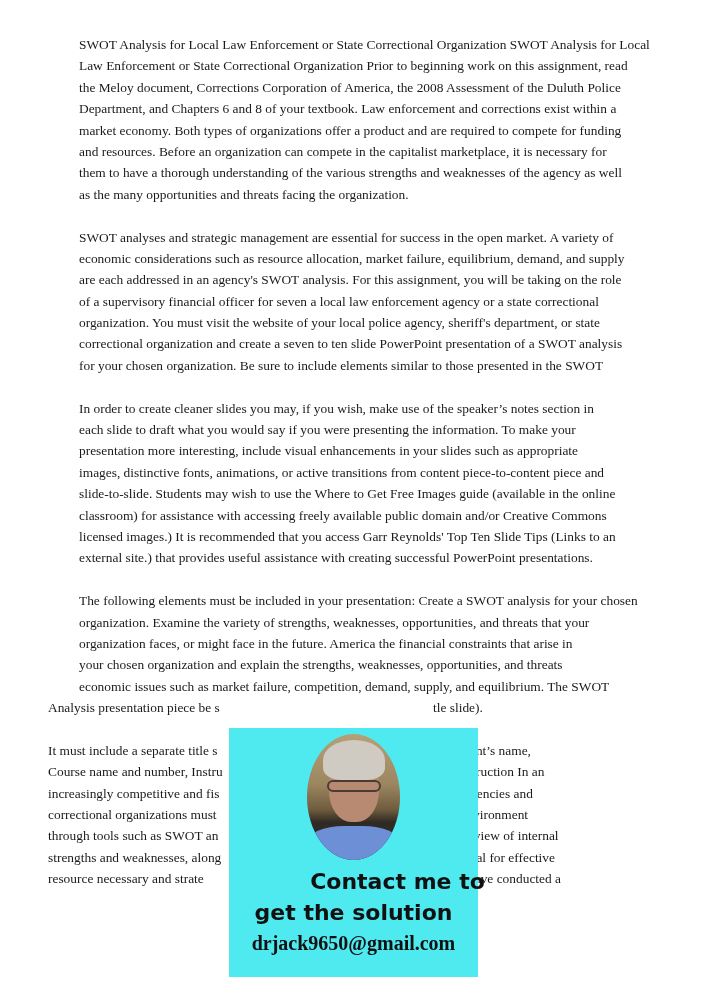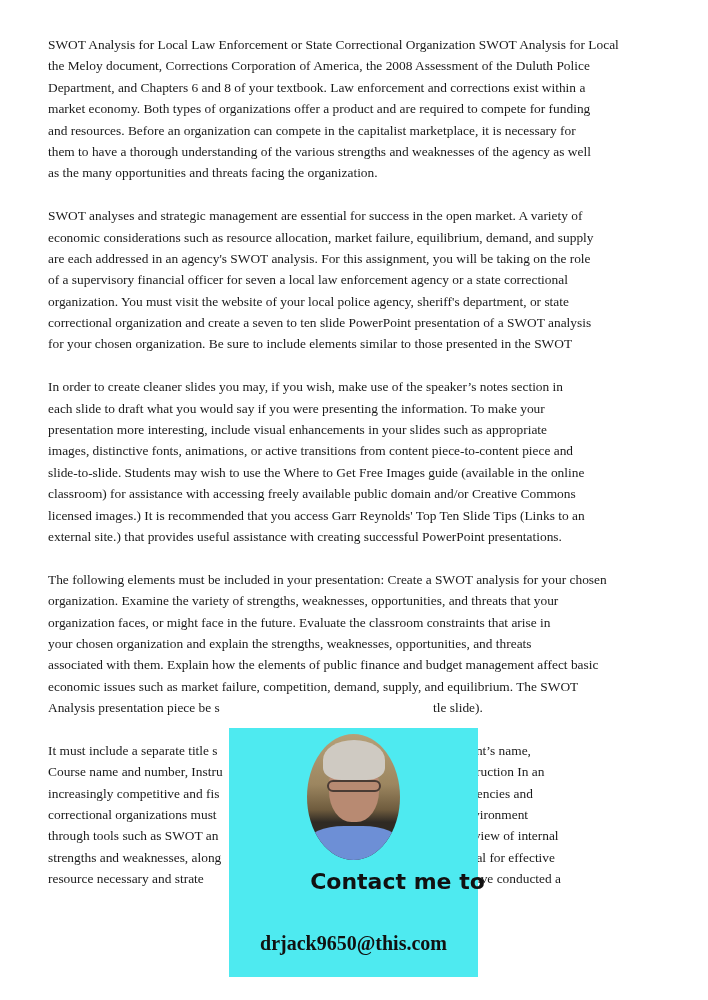--- a/index.html
+++ b/index.html
@@ -2,21 +2,21 @@
 <html><head>
 <meta charset="utf-8">
 <style>
   html, body { margin: 0; padding: 0; background: #ffffff; }
   body { width: 708px; height: 1000px; position: relative; overflow: hidden; }
   .page {
     position: absolute; left: 48px; top: 34px; width: 620px;
     font-family: "Liberation Serif", "DejaVu Serif", serif;
     font-size: 13.4px; line-height: 21.4px; color: #1a1a1a;
   }
-  .line { white-space: nowrap; height: 21.4px; }
+  .line { white-space: nowrap; height: 21.4px; margin-left: 31px; }
   .para { margin-bottom: 21.4px; }
   .split-line { position: relative; height: 21.4px; white-space: nowrap; }
   .split-line .right { position: absolute; top: 0; }
   .overlay {
     position: absolute; left: 229px; top: 728px; width: 249px; height: 249px;
     background: #4eeaf0;
   }
   .portrait {
     position: absolute; left: 78px; top: 6px; width: 93px; height: 126px;
     border-radius: 50%; overflow: hidden;
@@ -38,20 +38,21 @@
     font-family: "Liberation Serif", "DejaVu Serif", serif; font-weight: bold;
     font-size: 20px; color: #111111;
   }
 </style>
 </head>
 <body>
 
 <div class="page">
   <div class="para">
     <div class="line">SWOT Analysis for Local Law Enforcement or State Correctional Organization SWOT Analysis for Local</div>
+    <div class="line">Law Enforcement or State Correctional Organization Prior to beginning work on this assignment, read</div>
     <div class="line">the Meloy document, Corrections Corporation of America, the 2008 Assessment of the Duluth Police</div>
     <div class="line">Department, and Chapters 6 and 8 of your textbook. Law enforcement and corrections exist within a</div>
     <div class="line">market economy. Both types of organizations offer a product and are required to compete for funding</div>
     <div class="line">and resources. Before an organization can compete in the capitalist marketplace, it is necessary for</div>
     <div class="line">them to have a thorough understanding of the various strengths and weaknesses of the agency as well</div>
     <div class="line">as the many opportunities and threats facing the organization.</div>
   </div>
   <div class="para">
     <div class="line">SWOT analyses and strategic management are essential for success in the open market. A variety of</div>
     <div class="line">economic considerations such as resource allocation, market failure, equilibrium, demand, and supply</div>
@@ -67,23 +68,22 @@
     <div class="line">presentation more interesting, include visual enhancements in your slides such as appropriate</div>
     <div class="line">images, distinctive fonts, animations, or active transitions from content piece-to-content piece and</div>
     <div class="line">slide-to-slide. Students may wish to use the Where to Get Free Images guide (available in the online</div>
     <div class="line">classroom) for assistance with accessing freely available public domain and/or Creative Commons</div>
     <div class="line">licensed images.) It is recommended that you access Garr Reynolds' Top Ten Slide Tips (Links to an</div>
     <div class="line">external site.) that provides useful assistance with creating successful PowerPoint presentations.</div>
   </div>
   <div class="para">
     <div class="line">The following elements must be included in your presentation: Create a SWOT analysis for your chosen</div>
     <div class="line">organization. Examine the variety of strengths, weaknesses, opportunities, and threats that your</div>
-    <div class="line">organization faces, or might face in the future. Evaluate the classroom constraints that arise in</div>
+    <div class="line">organization faces, or might face in the future. America the financial constraints that arise in</div>
     <div class="line">your chosen organization and explain the strengths, weaknesses, opportunities, and threats</div>
-    <div class="line">associated with them. Explain how the elements of public finance and budget management affect basic</div>
     <div class="line">economic issues such as market failure, competition, demand, supply, and equilibrium. The SWOT</div>
     <div class="split-line">
       <span>Analysis presentation piece be s</span>
       <span class="right" style="left:385px">tle slide).</span>
     </div>
   </div>
   <div class="para">
     <div class="split-line">
       <span>It must include a separate title s</span>
       <span class="right" style="left:384px">n, Student’s name,</span>
@@ -116,14 +116,15 @@
 </div>
 
 <div class="overlay">
   <div class="portrait">
     <div class="shirt"></div>
     <div class="face"></div>
     <div class="hair"></div>
     <div class="glasses"></div>
   </div>
   <div class="contact-text contact-1">Contact me to</div>
-  <div class="email">drjack9650@this.com</div>
+  <div class="contact-text contact-2">get the solution</div>
+  <div class="email">drjack9650@gmail.com</div>
 </div>
 
 </body></html>

